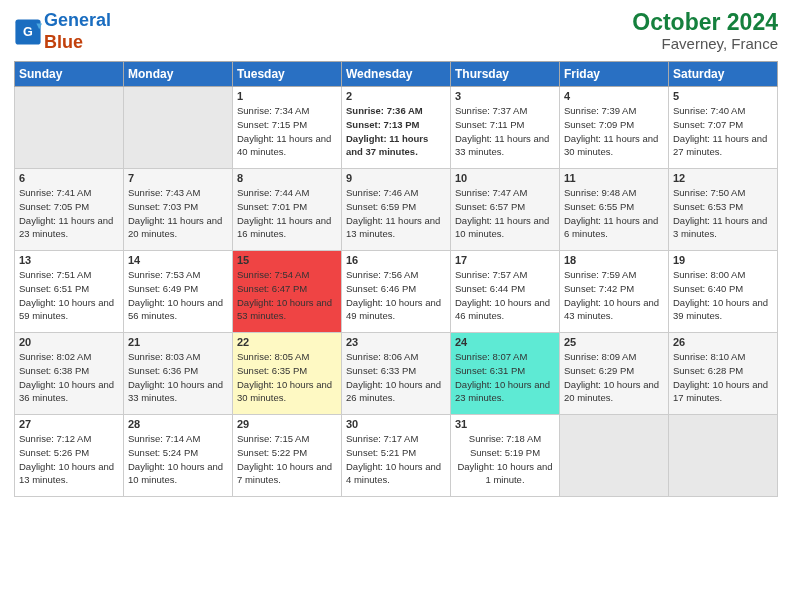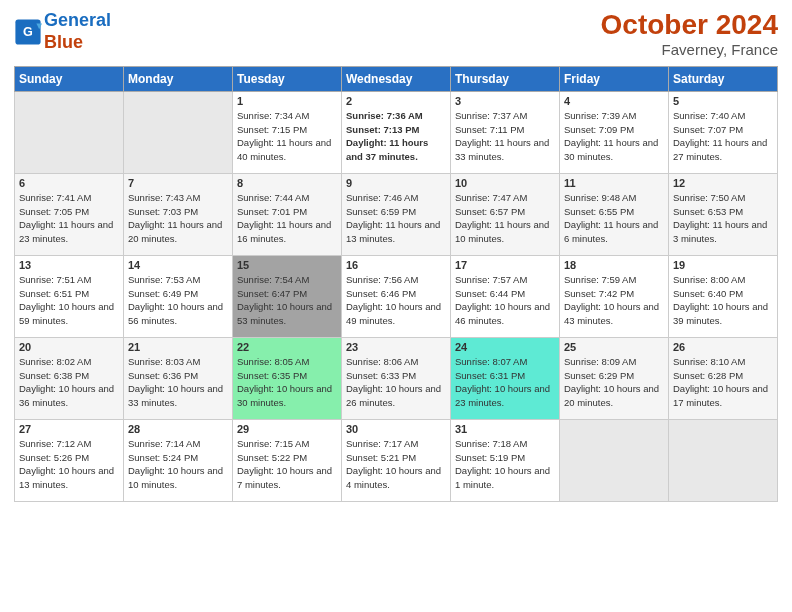--- a/index.html
+++ b/index.html
@@ -36,23 +36,23 @@
     }
     .logo-icon {
       width: 28px;
       height: 28px;
       margin-right: 2px;
     }
     .title-block {
       text-align: right;
     }
     .month-title {
-      font-size: 28px;
+      font-size: 23px;
       font-weight: bold;
-      color: #c2410c;
+      color: #15803d;
       line-height: 1.1;
     }
     .location {
       font-size: 15px;
       color: #555;
     }
     table {
       width: 100%;
       border-collapse: collapse;
       table-layout: fixed;
@@ -224,21 +224,21 @@
             <div class="day-info" style="white-space: pre-line;">Sunrise: 7:51 AM
 Sunset: 6:51 PM
 Daylight: 10 hours and 59 minutes.</div>
           </td>
           <td style="background: rgb(255, 255, 255);">
             <div class="day-num">14</div>
             <div class="day-info" style="white-space: pre-line;">Sunrise: 7:53 AM
 Sunset: 6:49 PM
 Daylight: 10 hours and 56 minutes.</div>
           </td>
-          <td style="background: #a3a3a3;">
+          <td style="background: #ef4444;">
             <div class="day-num">15</div>
             <div class="day-info" style="white-space: pre-line;">Sunrise: 7:54 AM
 Sunset: 6:47 PM
 Daylight: 10 hours and 53 minutes.</div>
           </td>
           <td style="background: rgb(255, 255, 255);">
             <div class="day-num">16</div>
             <div class="day-info" style="white-space: pre-line;">Sunrise: 7:56 AM
 Sunset: 6:46 PM
 Daylight: 10 hours and 49 minutes.</div>
@@ -268,21 +268,21 @@
             <div class="day-info" style="white-space: pre-line;">Sunrise: 8:02 AM
 Sunset: 6:38 PM
 Daylight: 10 hours and 36 minutes.</div>
           </td>
           <td style="background: rgb(245, 245, 245);">
             <div class="day-num">21</div>
             <div class="day-info" style="white-space: pre-line;">Sunrise: 8:03 AM
 Sunset: 6:36 PM
 Daylight: 10 hours and 33 minutes.</div>
           </td>
-          <td style="background: #86efac;">
+          <td style="background: #fef9c3;">
             <div class="day-num">22</div>
             <div class="day-info" style="white-space: pre-line;">Sunrise: 8:05 AM
 Sunset: 6:35 PM
 Daylight: 10 hours and 30 minutes.</div>
           </td>
           <td style="background: rgb(245, 245, 245);">
             <div class="day-num">23</div>
             <div class="day-info" style="white-space: pre-line;">Sunrise: 8:06 AM
 Sunset: 6:33 PM
 Daylight: 10 hours and 26 minutes.</div>
@@ -326,21 +326,21 @@
 Daylight: 10 hours and 7 minutes.</div>
           </td>
           <td style="background: rgb(255, 255, 255);">
             <div class="day-num">30</div>
             <div class="day-info" style="white-space: pre-line;">Sunrise: 7:17 AM
 Sunset: 5:21 PM
 Daylight: 10 hours and 4 minutes.</div>
           </td>
           <td style="background: rgb(255, 255, 255);">
             <div class="day-num">31</div>
-            <div class="day-info" style="white-space: pre-line;">Sunrise: 7:18 AM
+            <div class="day-info" style="white-space: pre-line; text-align: center;">Sunrise: 7:18 AM
 Sunset: 5:19 PM
 Daylight: 10 hours and 1 minute.</div>
           </td>
           <td class="empty" style="background: rgb(232, 232, 232);"></td>
           <td class="empty" style="background: rgb(232, 232, 232);"></td>
         </tr>
       </tbody>
   </table>
 </div>
 

